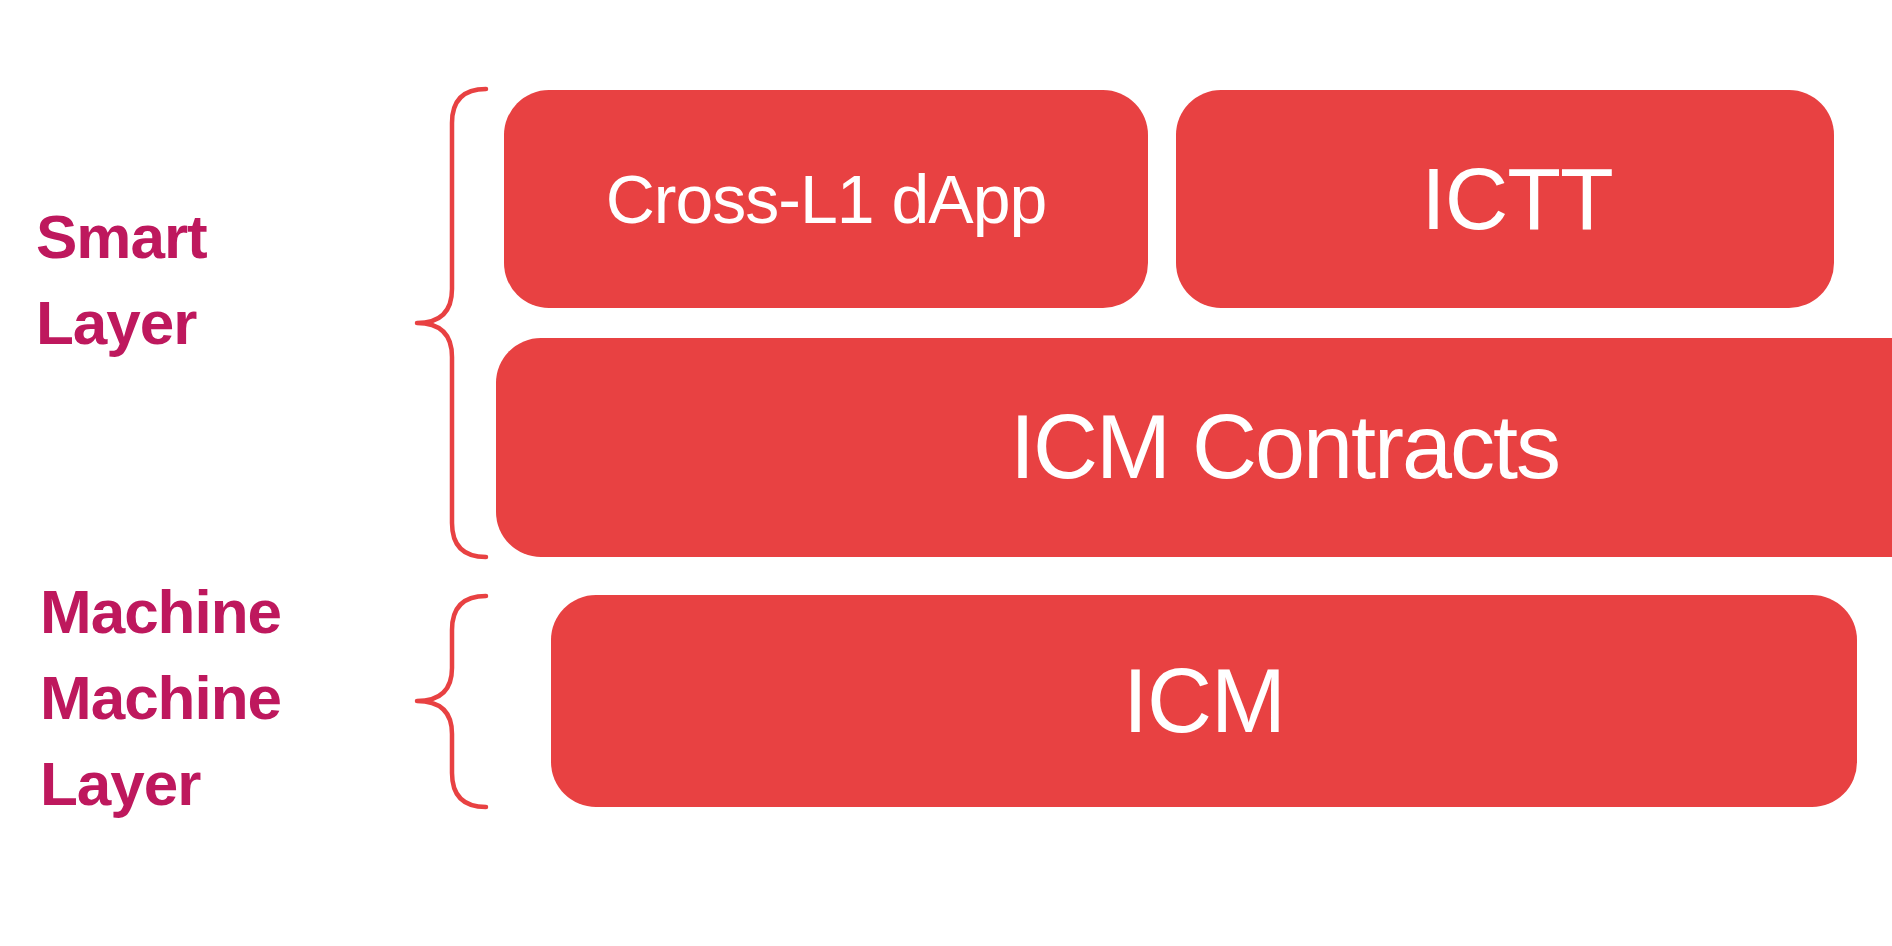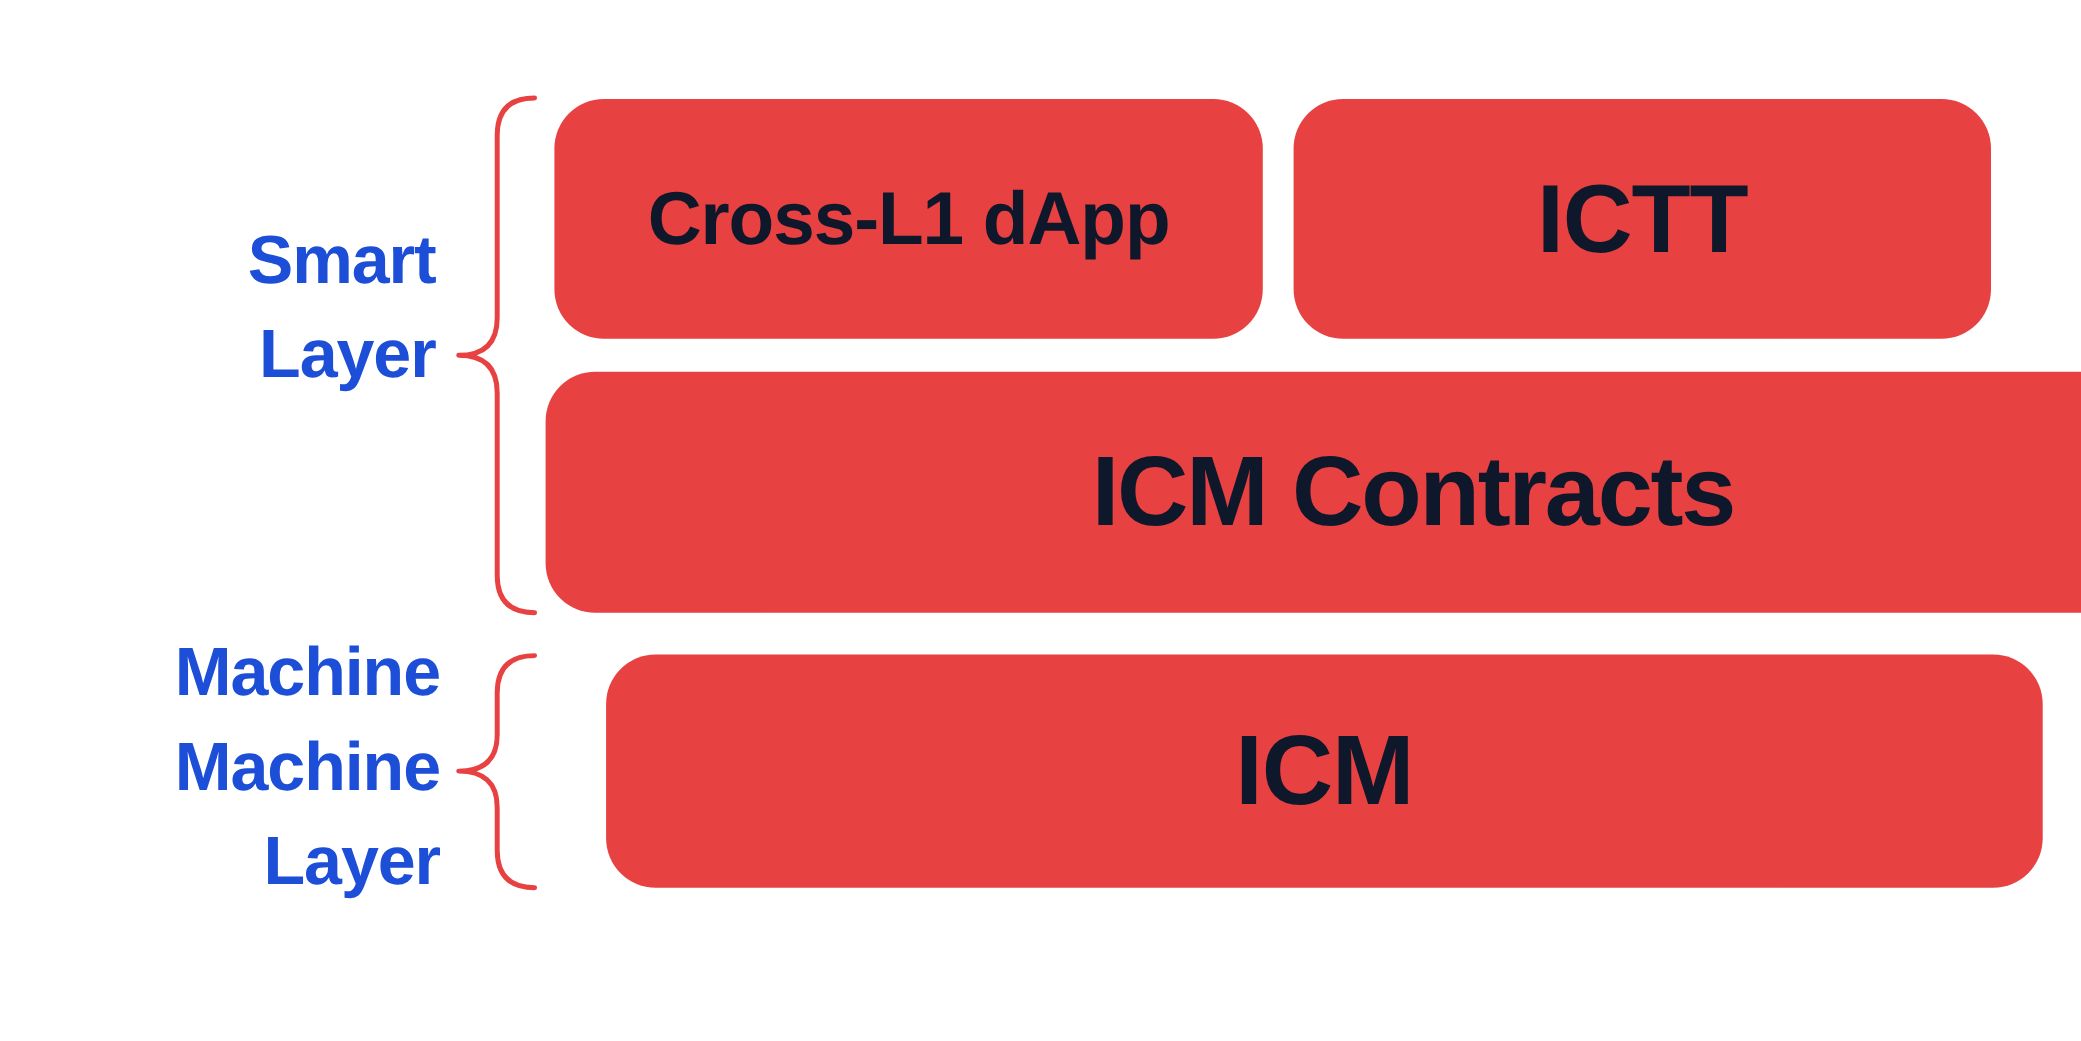--- a/index.html
+++ b/index.html
@@ -13,22 +13,22 @@
     height: 946px;
     background: #ffffff;
     overflow: hidden;
     font-family: "Liberation Sans", "DejaVu Sans", sans-serif;
   }
 
   
   .side-label {
     position: absolute;
     width: 360px;
-    text-align: right;
-    color: #1d4ed8;
+    text-align: left;
+    color: #be185d;
     font-weight: 700;
     font-size: 62px;
     line-height: 86px;
     letter-spacing: -1px;
   }
   .side-label span { display: block; }
   .label-scl { left: 36px;  top: 194px; }
   .label-vml { left: 40px;  top: 569px; }
 
   
@@ -48,26 +48,26 @@
   }
 
   
   .box {
     position: absolute;
     background: #e84142;
     border-radius: 45px;
     display: flex;
     align-items: center;
     justify-content: center;
-    color: #0f172a;
-    font-weight: 700;
+    color: #ffffff;
+    font-weight: 400;
     white-space: nowrap;
   }
   .box-cross   { left: 504px;  top: 90px;  width: 644px;  height: 218px; font-size: 68px; letter-spacing: -1px; }
-  .box-ictt    { left: 1176px; top: 90px;  width: 634px;  height: 218px; font-size: 88px; letter-spacing: -1px; }
+  .box-ictt    { left: 1176px; top: 90px;  width: 634px;  height: 218px; font-size: 88px; letter-spacing: -1px; padding-left: 24px; }
   .box-icmc    { left: 496px;  top: 338px; width: 1577px; height: 219px; font-size: 90px; letter-spacing: -2px; }
   .box-icm     { left: 504px;  top: 595px; width: 1306px; height: 212px; font-size: 90px; letter-spacing: -1px; margin-left: 47px; }
 </style>
 </head>
 <body>
 
 <div class="canvas">
 
   <div class="side-label label-scl">
     <span>Smart</span>

